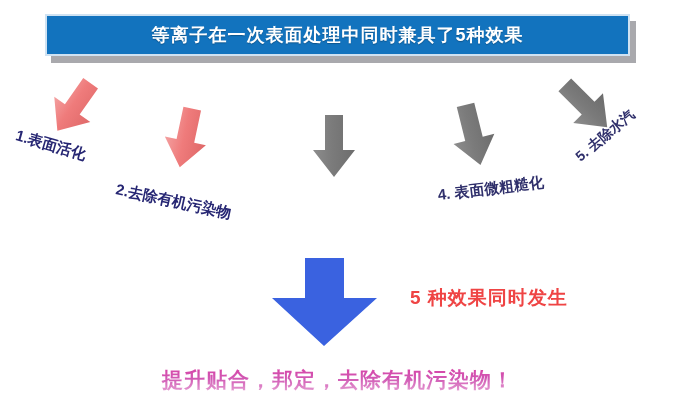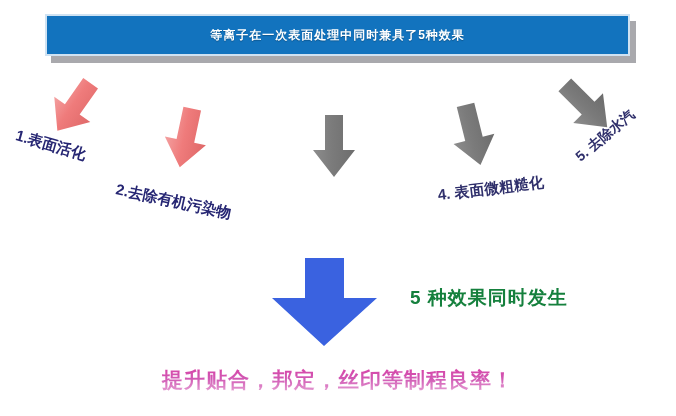--- a/index.html
+++ b/index.html
@@ -42,21 +42,21 @@
     height: 100%;
     background: #1273be;
     border: 2px solid #cfe2f2;
     box-sizing: border-box;
     display: flex;
     align-items: center;
     justify-content: center;
   }
   .banner-text {
     color: #ffffff;
-    font-size: 12px;
+    font-size: 18px;
     font-weight: bold;
     letter-spacing: 1px;
     white-space: nowrap;
     text-shadow: 0 1px 1px rgba(0,0,0,.25);
   }
 
   
   .arrow {
     position: absolute;
     transform-origin: 50% 50%;
@@ -79,21 +79,21 @@
     font-size: 15px;
   }
 
   
   .result-text {
     position: absolute;
     left: 410px;
     top: 285px;
     font-size: 19px;
     font-weight: bold;
-    color: #15803d;
+    color: #ef4444;
     white-space: nowrap;
     letter-spacing: 1px;
   }
 
   
   .conclusion {
     position: absolute;
     left: 0;
     top: 366px;
     width: 676px;
@@ -195,15 +195,15 @@
   <div class="step-label lbl-gray" style="left:578px; top:150px; transform: rotate(-40deg); font-size:14px;">5. 去除水汽</div>
 
   <div class="arrow" style="left:272px; top:258px;">
     <svg width="105" height="88" viewBox="0 0 105 88" aria-hidden="true">
       <polygon points="33,0 72,0 72,40 105,40 52,88 0,40 33,40" fill="#3a62e0"></polygon>
     </svg>
   </div>
 
   <div class="result-text">5 种效果同时发生</div>
 
-  <div class="conclusion">提升贴合，邦定，丝印等制程良率！</div>
+  <div class="conclusion">提升贴合，邦定，去除有机污染物！</div>
 
 </div>
 
 </body></html>

